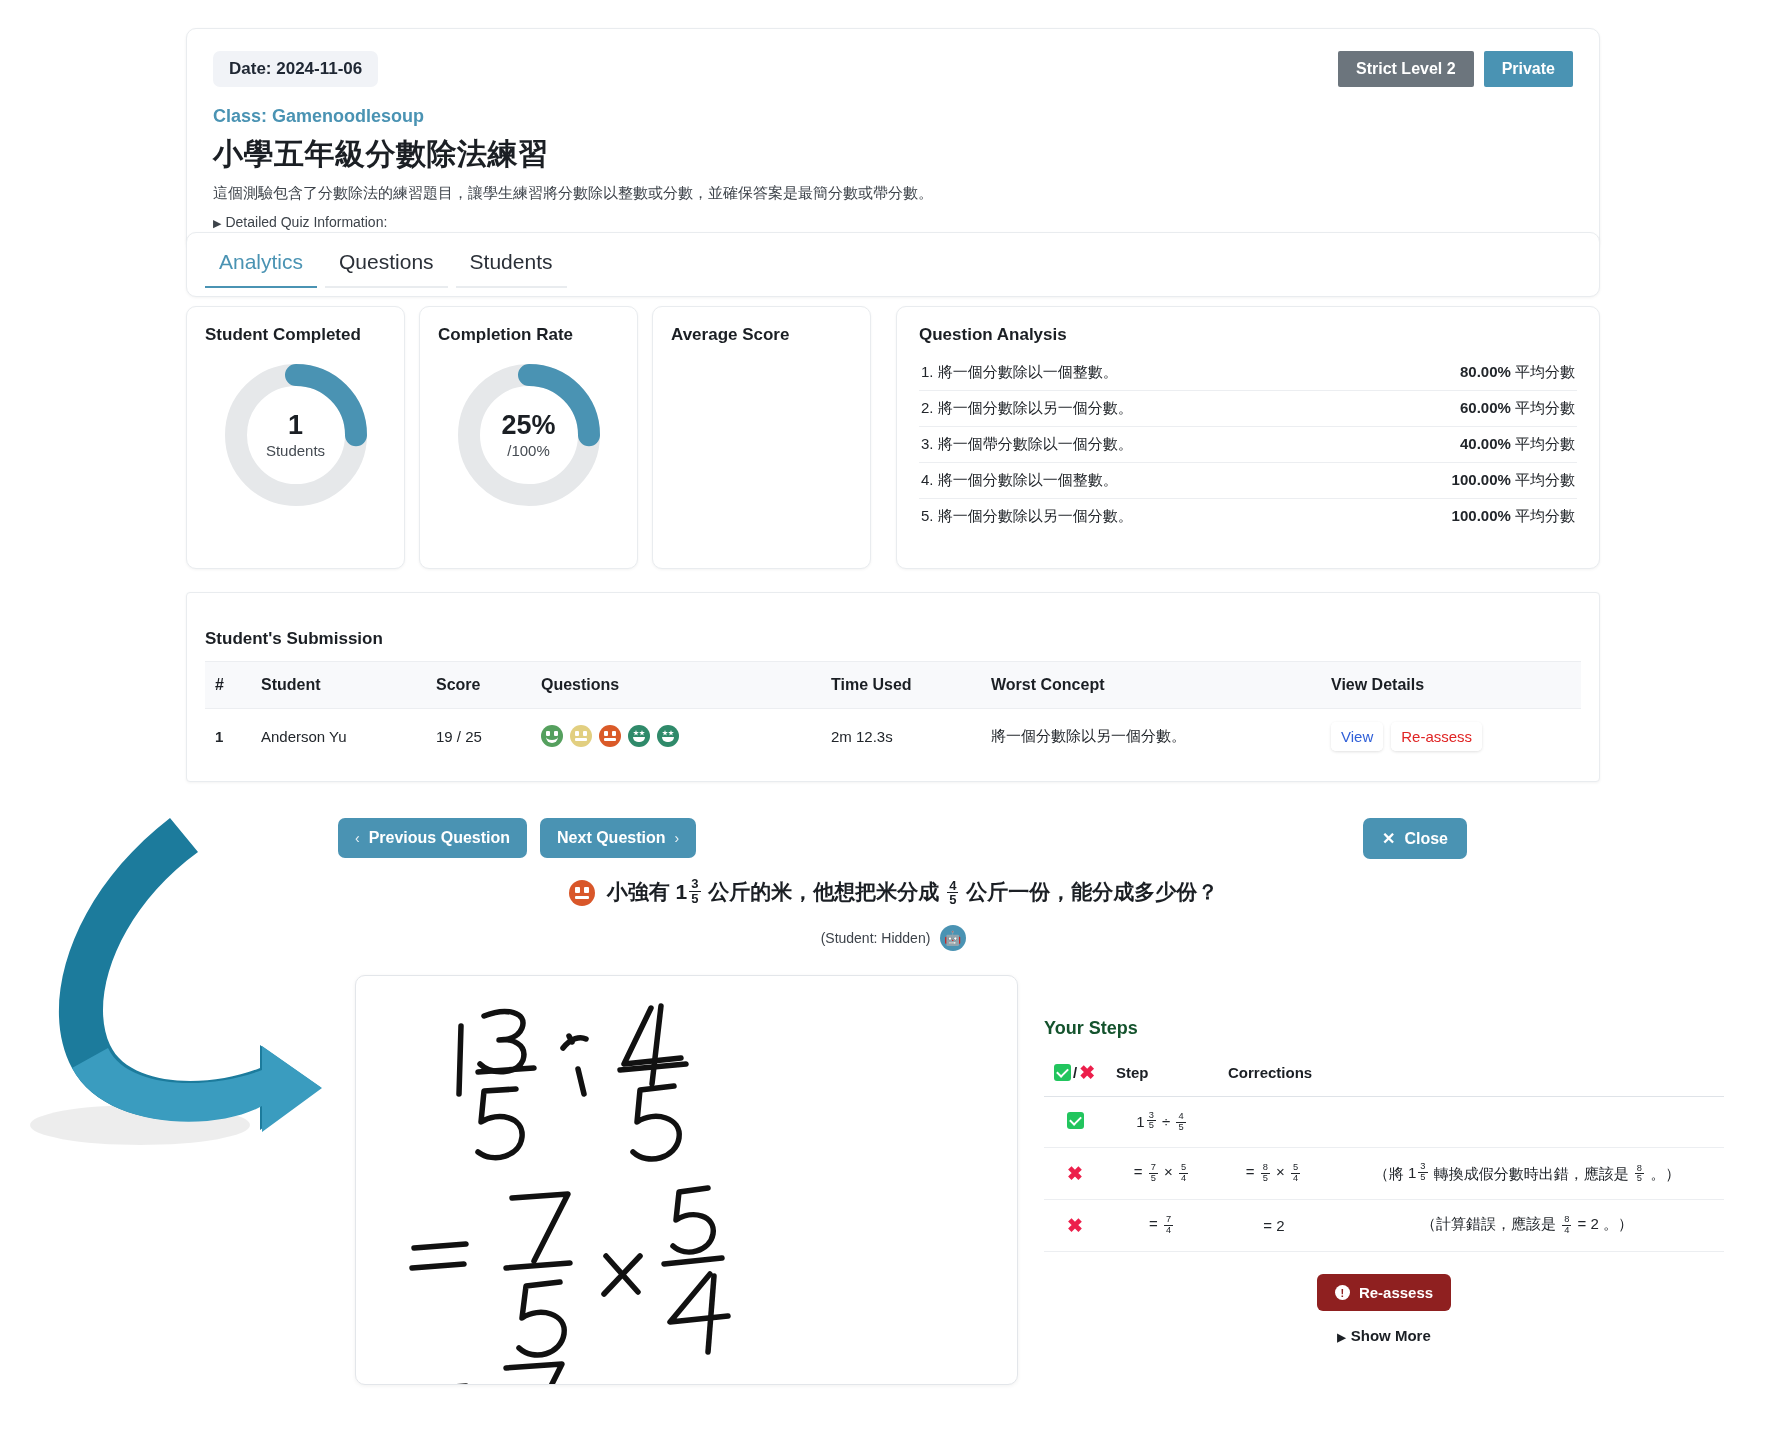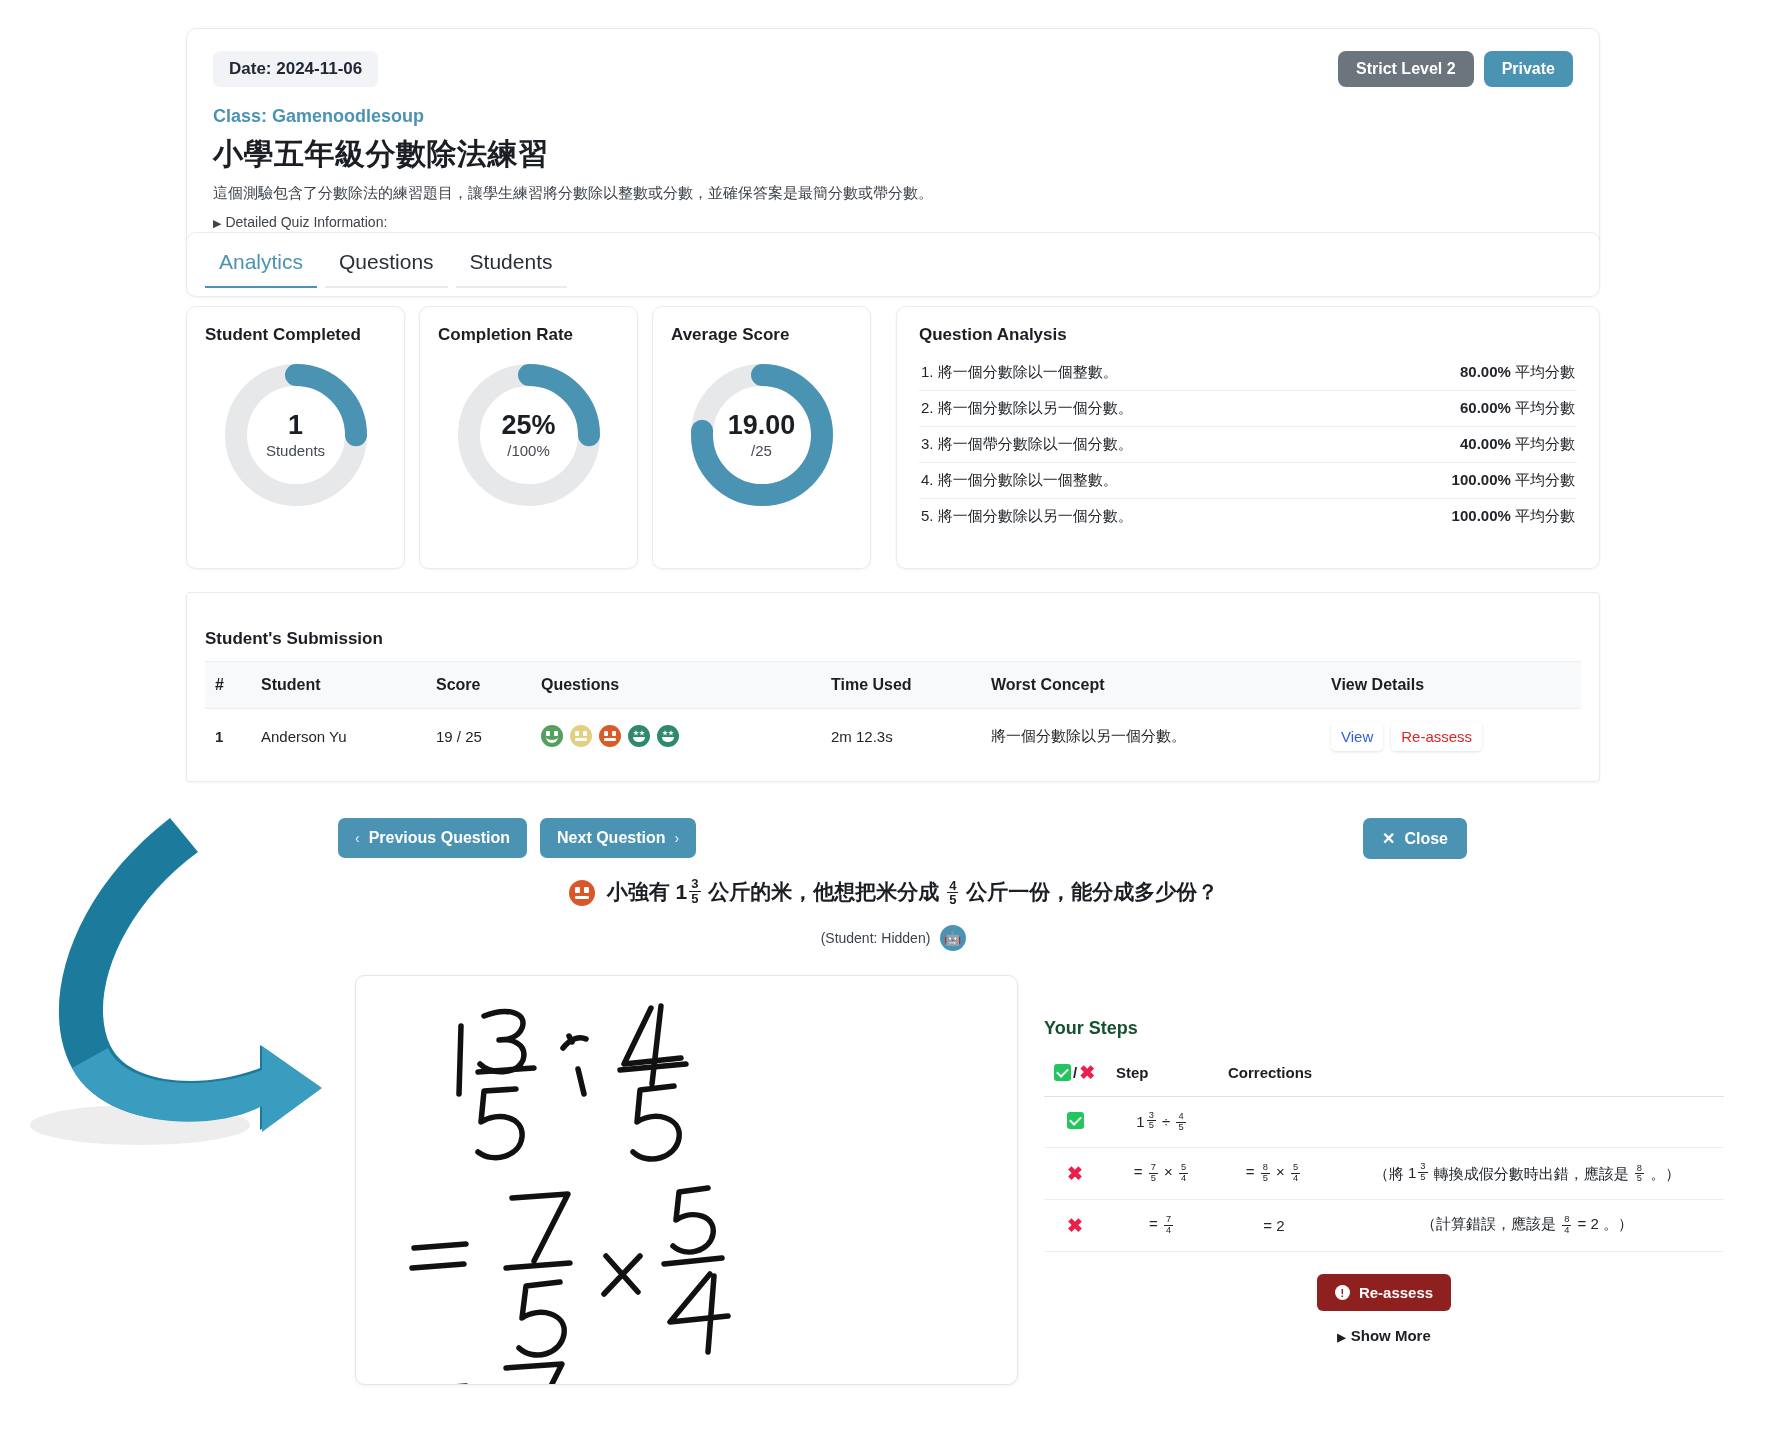--- a/index.html
+++ b/index.html
@@ -19,21 +19,21 @@
     background: #fff; border: 1px solid #e9ecef; border-radius: 10px;
     box-shadow: 0 1px 3px rgba(0,0,0,.06);
     padding: 22px 26px 20px 26px;
   }
   .date-chip {
     display: inline-block; background: #f1f3f7; border-radius: 7px;
     padding: 8px 16px; font-size: 17px; font-weight: bold; color: #1f2733;
   }
   .badges { position: absolute; right: 26px; top: 22px; display: flex; gap: 10px; }
   .badge {
-    border-radius: 8px; padding: 9px 18px; font-size: 16px; font-weight: bold; color: #fff;
+    border-radius: 2px; padding: 9px 18px; font-size: 16px; font-weight: bold; color: #fff;
   }
   .badge.gray { background: #6c757d; }
   .badge.blue { background: #4a93b3; }
   .class-line { margin-top: 19px; font-size: 18px; font-weight: bold; color: #4a93b3; }
   .quiz-title { margin-top: 7px; font-size: 30px; font-weight: bold; letter-spacing: .5px; color: #1b1f24; }
   .quiz-desc { margin-top: 9px; font-size: 15px; color: #3d434a; }
   .detail-toggle { margin-top: 11px; font-size: 14px; color: #3d434a; cursor: pointer; }
   .detail-toggle .caret { font-size: 11px; margin-right: 4px; }
 
   
@@ -267,32 +267,20 @@
           <div class="donut-center">
             <div class="donut-value">25%</div>
             <div class="donut-sub">/100%</div>
           </div>
         </div>
       </div>
     </div>
 
     <div class="stat-card">
       <div class="stat-title">Average Score</div>
-      <div class="donut-wrap">
-        <div class="donut">
-          <svg width="152" height="152" viewBox="0 0 152 152">
-            <circle cx="76" cy="76" r="60" fill="none" stroke="#e6e8ea" stroke-width="22"></circle>
-            <circle cx="76" cy="76" r="60" fill="none" stroke="#4a93b3" stroke-width="22" stroke-linecap="round" stroke-dasharray="286.5 376.99"></circle>
-          </svg>
-          <div class="donut-center">
-            <div class="donut-value">19.00</div>
-            <div class="donut-sub">/25</div>
-          </div>
-        </div>
-      </div>
     </div>
   </div>
 
   <div class="qa-card">
     <div class="qa-title">Question Analysis</div>
     <div class="qa-list">
       <div class="qa-row">
         <span class="qa-label">1. 將一個分數除以一個整數。</span>
         <span class="qa-pct"><b>80.00%</b> <span>平均分數</span></span>
       </div>

